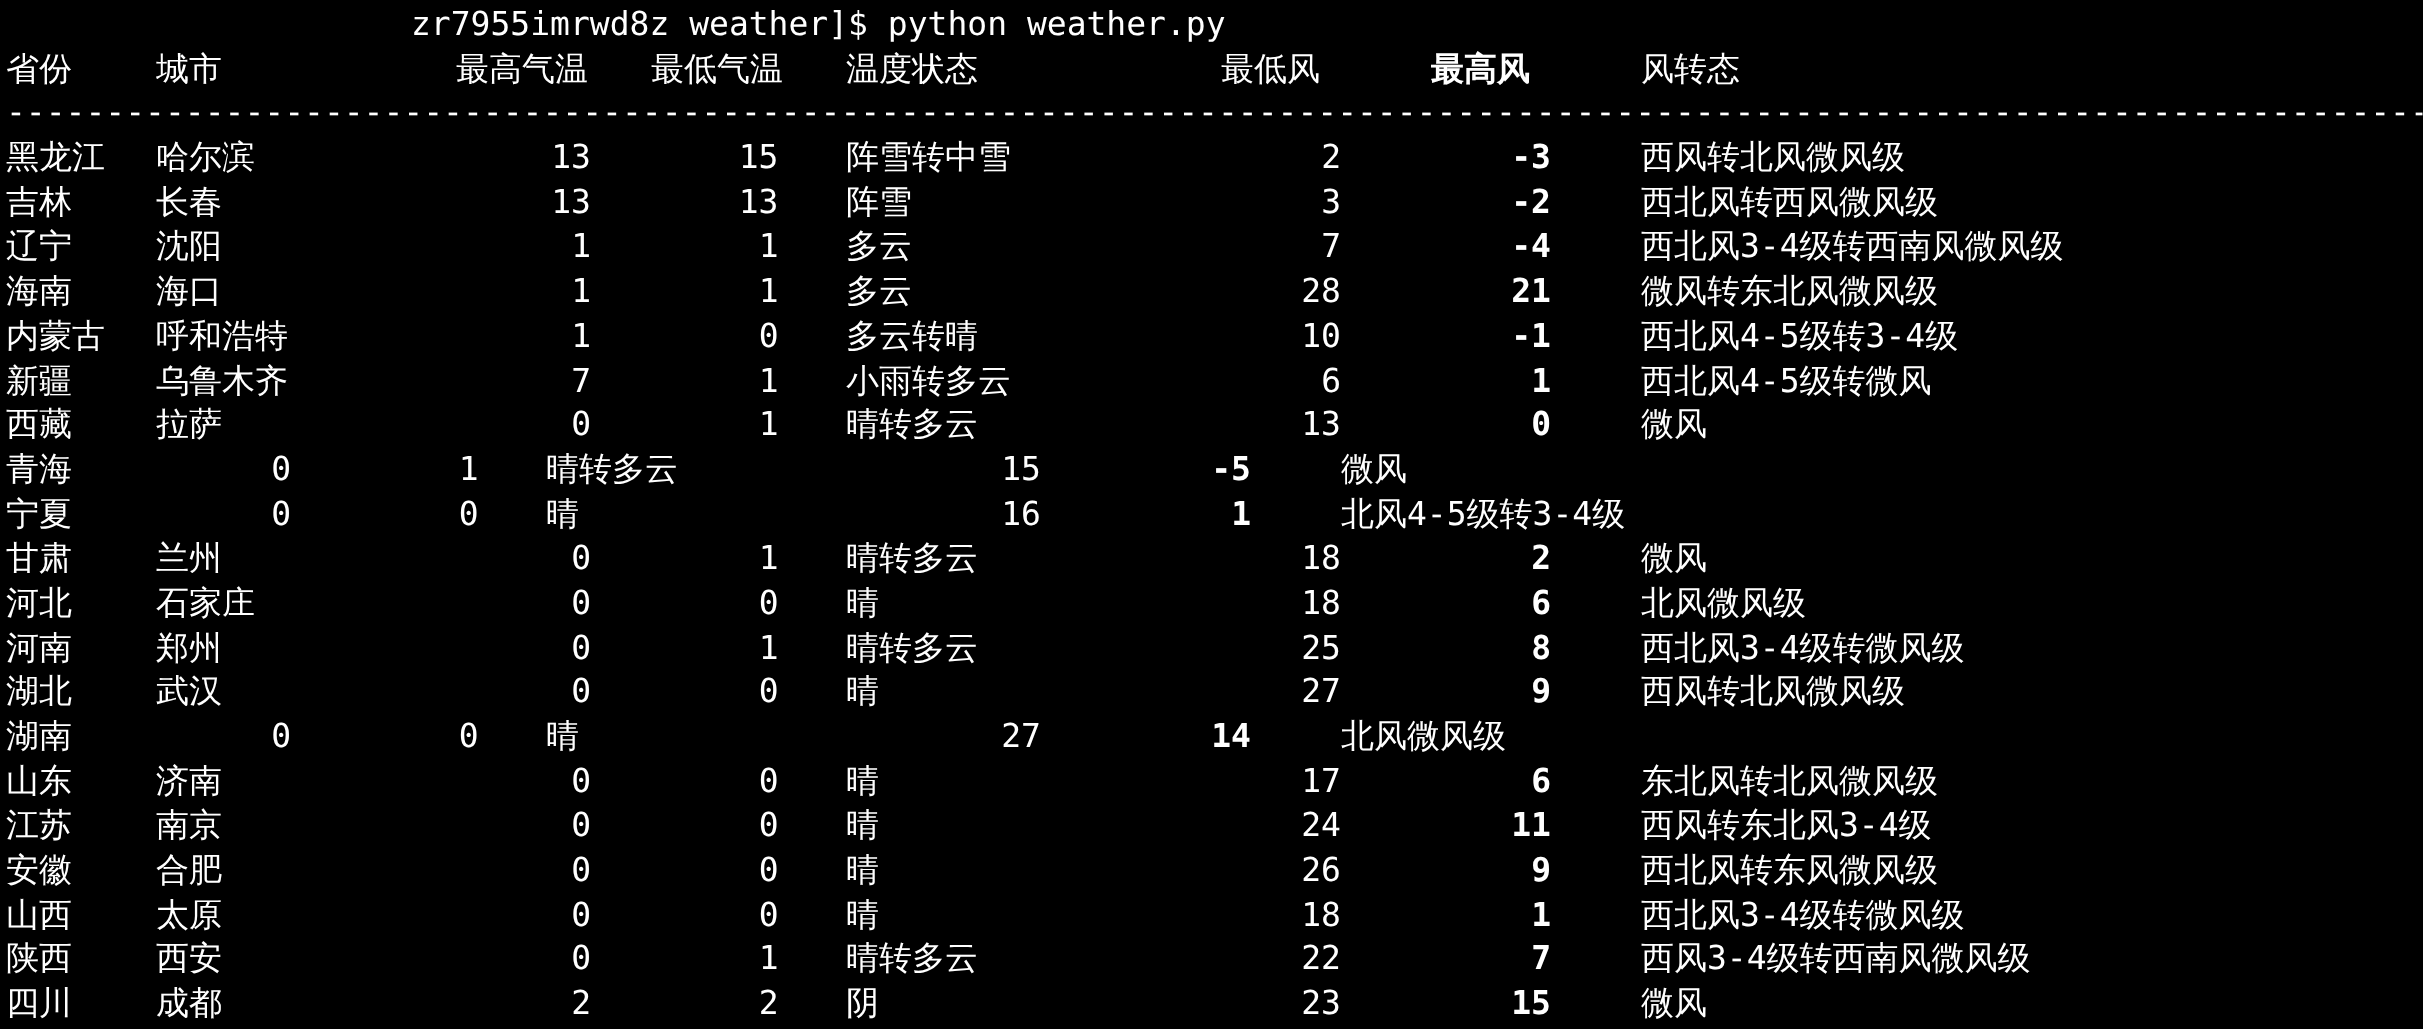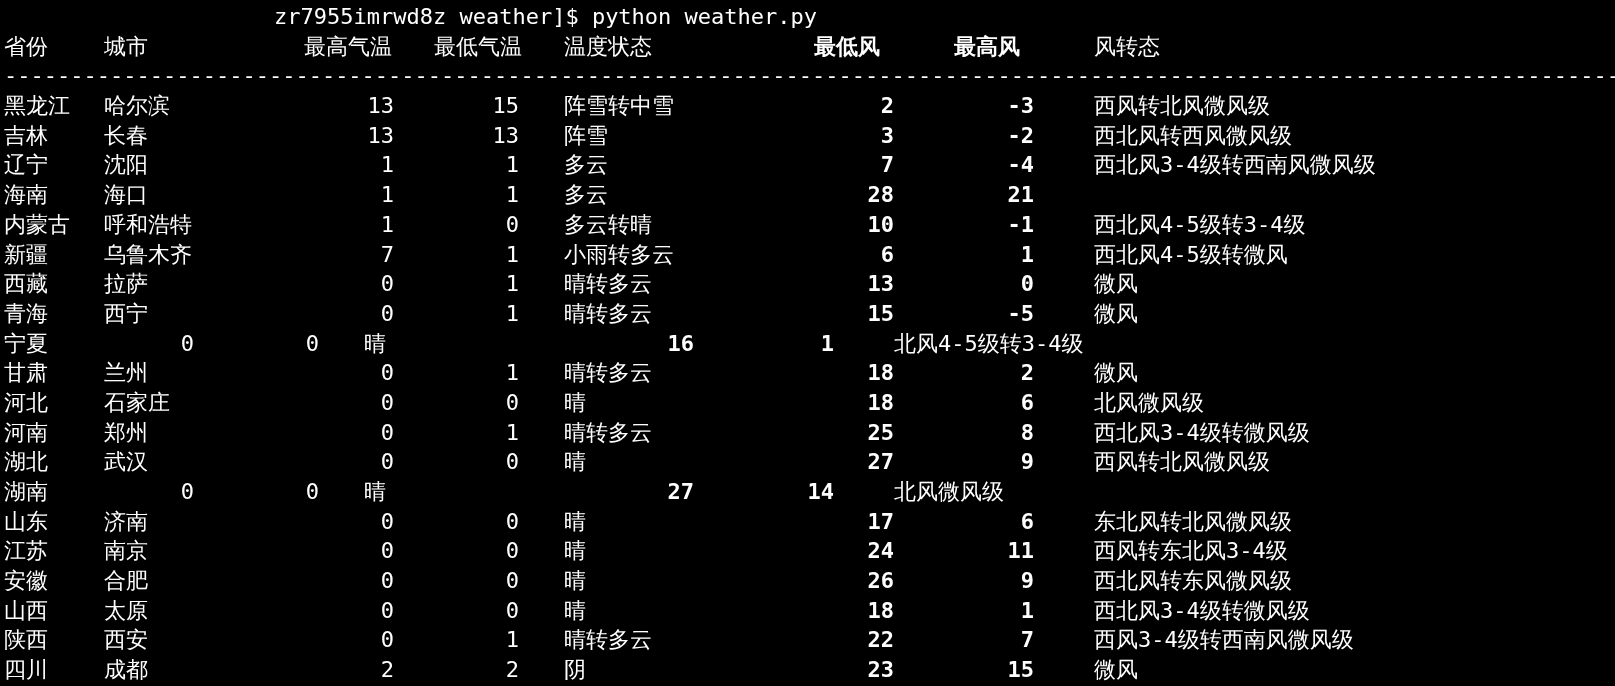--- a/index.html
+++ b/index.html
@@ -18,21 +18,21 @@
       width: 1615px;
     }
     .row {
       display: flex;
     }
     .col-province { width: 100px; }
     .col-city { width: 200px; }
     .col-high { width: 130px; text-align: right; padding-right: 40px; }
     .col-low { width: 130px; text-align: right; padding-right: 45px; }
     .col-status { width: 250px; }
-    .col-minwind { width: 140px; text-align: right; padding-right: 60px; font-weight: bold; }
+    .col-minwind { width: 140px; text-align: right; padding-right: 60px; }
     .col-maxwind { width: 140px; text-align: right; padding-right: 60px; font-weight: bold; }
     .col-windchange { flex: 1; }
     .separator {
       letter-spacing: 0;
     }
     .prompt-line {
       padding-left: 270px;
     }
   </style>
 </head>
@@ -87,20 +87,21 @@
       <span class="col-windchange">西北风3-4级转西南风微风级</span>
     </div>
     <div class="row">
       <span class="col-province">海南</span>
       <span class="col-city">海口</span>
       <span class="col-high">1</span>
       <span class="col-low">1</span>
       <span class="col-status">多云</span>
       <span class="col-minwind">28</span>
       <span class="col-maxwind">21</span>
+      <span class="col-windchange">微风转东北风微风级</span>
     </div>
     <div class="row">
       <span class="col-province">内蒙古</span>
       <span class="col-city">呼和浩特</span>
       <span class="col-high">1</span>
       <span class="col-low">0</span>
       <span class="col-status">多云转晴</span>
       <span class="col-minwind">10</span>
       <span class="col-maxwind">-1</span>
       <span class="col-windchange">西北风4-5级转3-4级</span>
@@ -120,21 +121,20 @@
       <span class="col-city">拉萨</span>
       <span class="col-high">0</span>
       <span class="col-low">1</span>
       <span class="col-status">晴转多云</span>
       <span class="col-minwind">13</span>
       <span class="col-maxwind">0</span>
       <span class="col-windchange">微风</span>
     </div>
     <div class="row">
       <span class="col-province">青海</span>
-      <span class="col-city">西宁</span>
       <span class="col-high">0</span>
       <span class="col-low">1</span>
       <span class="col-status">晴转多云</span>
       <span class="col-minwind">15</span>
       <span class="col-maxwind">-5</span>
       <span class="col-windchange">微风</span>
     </div>
     <div class="row">
       <span class="col-province">宁夏</span>
       <span class="col-high">0</span>

